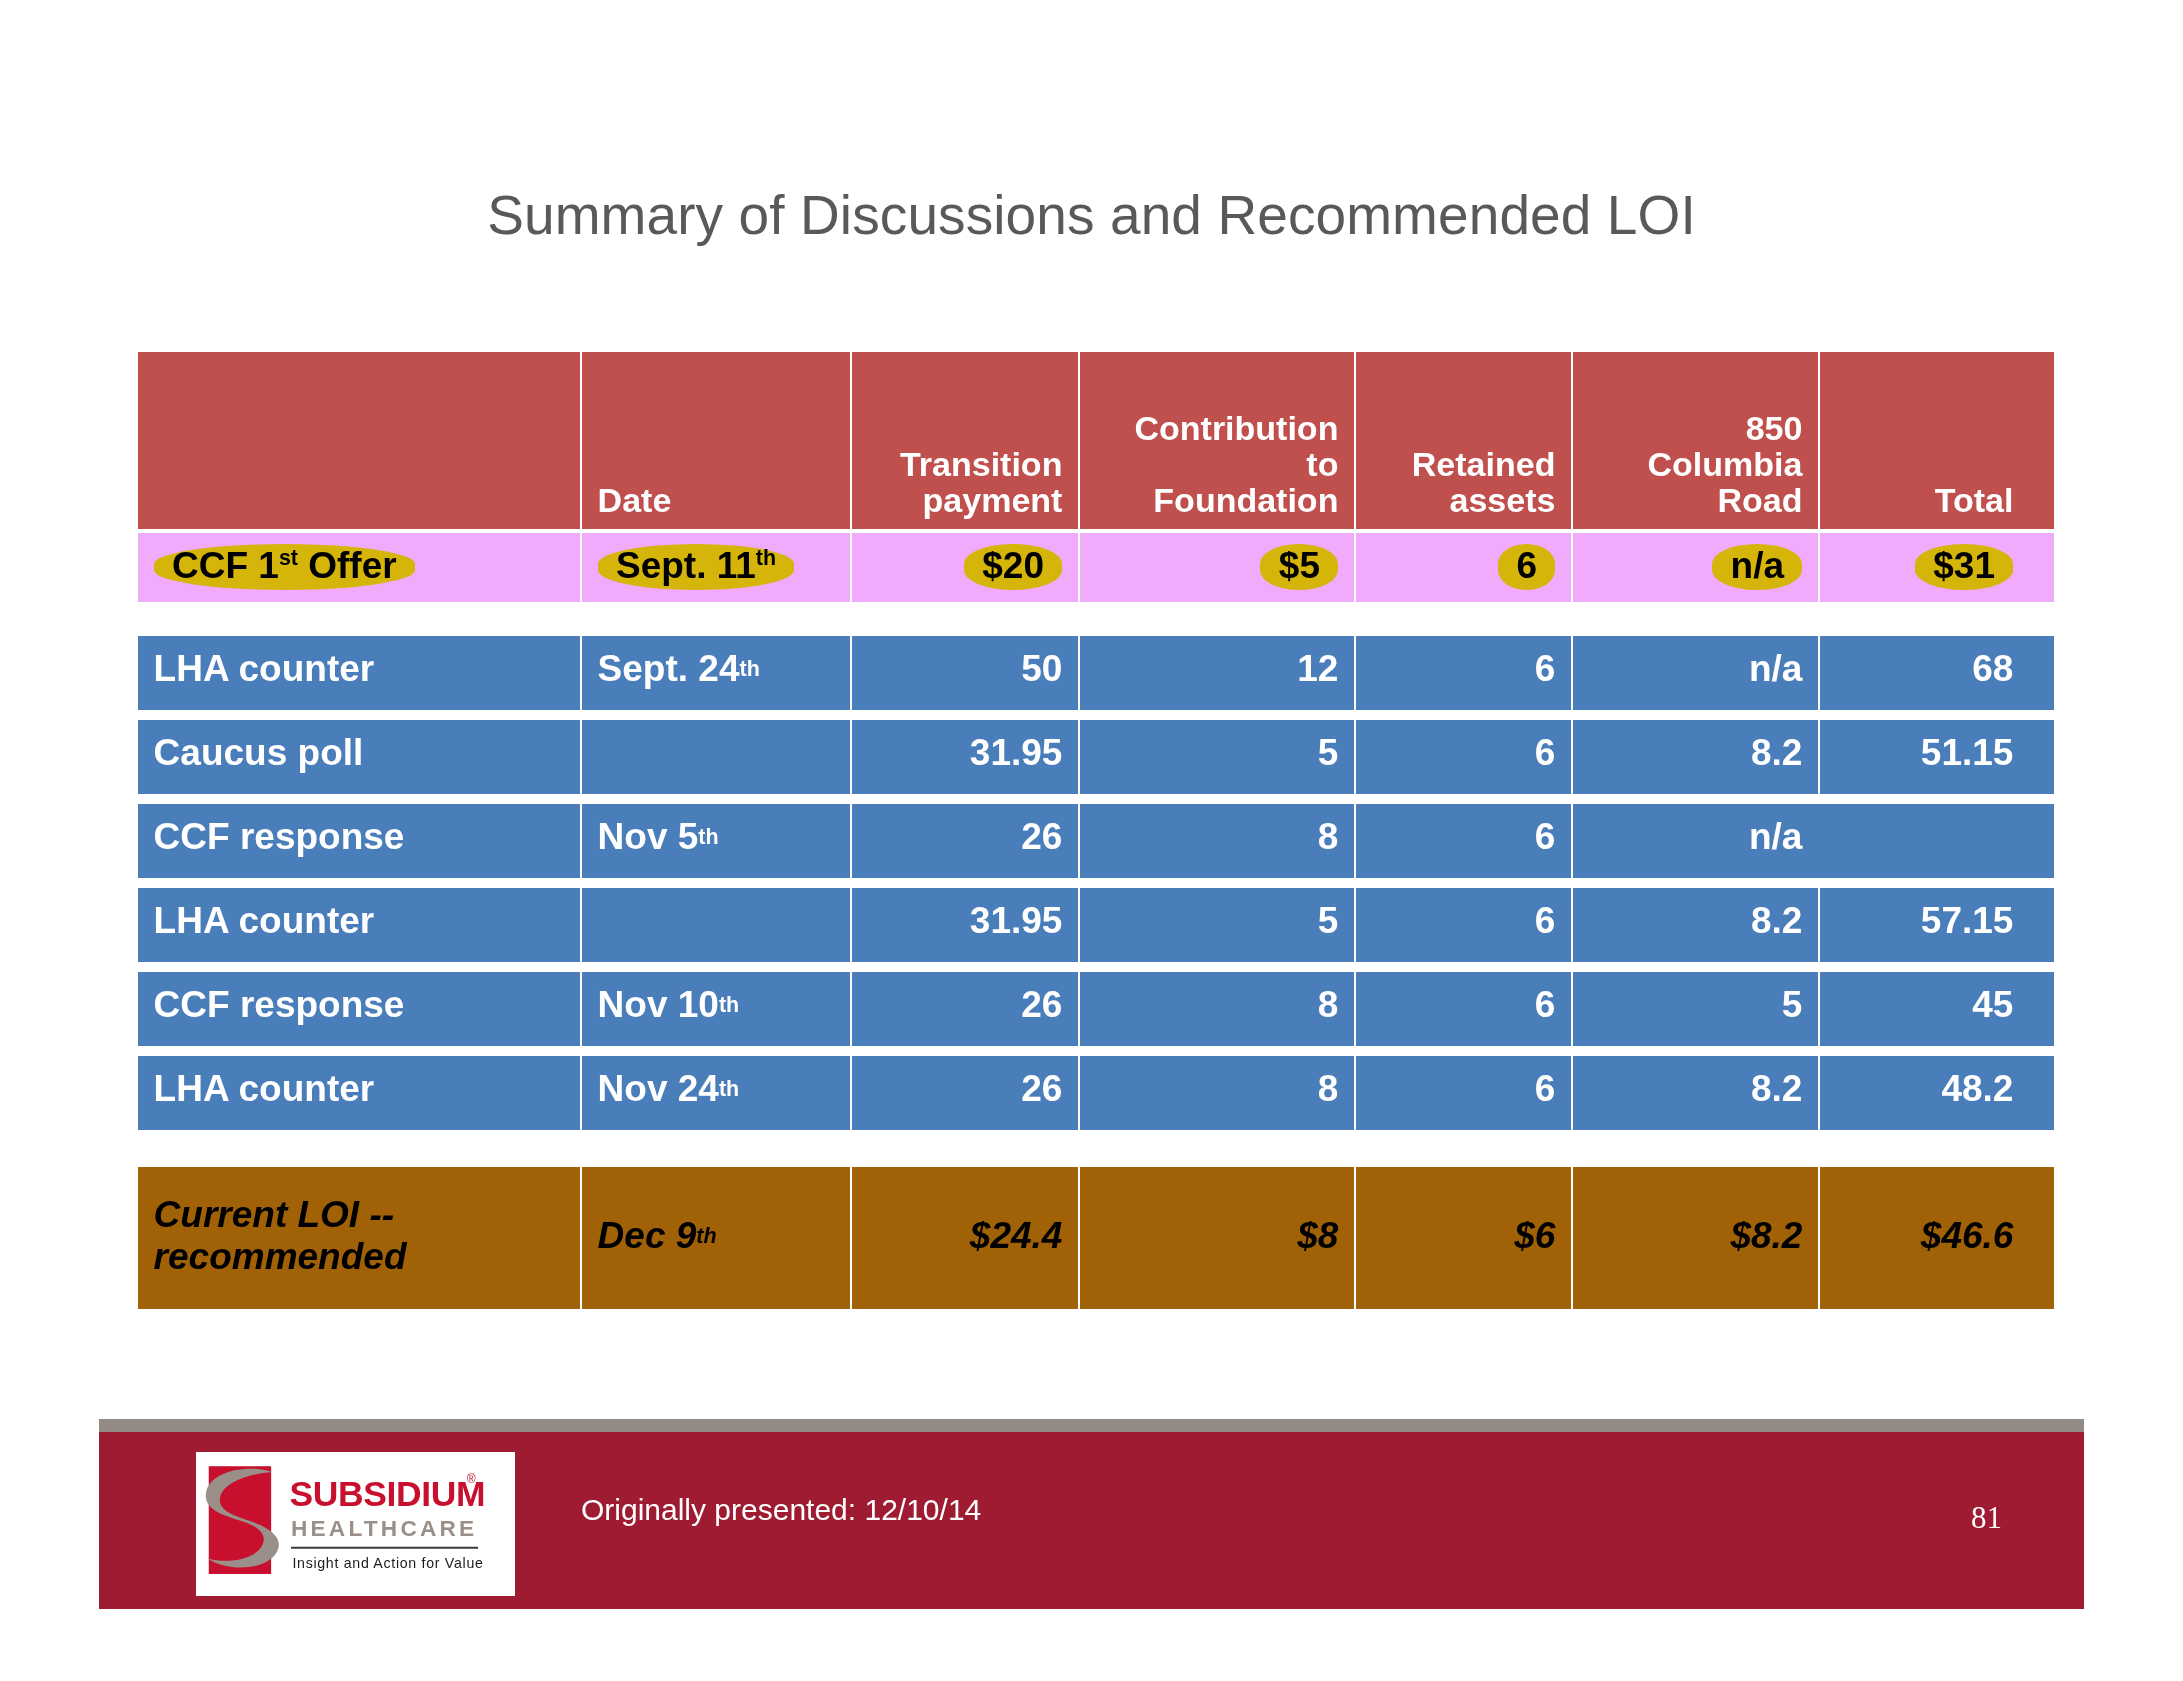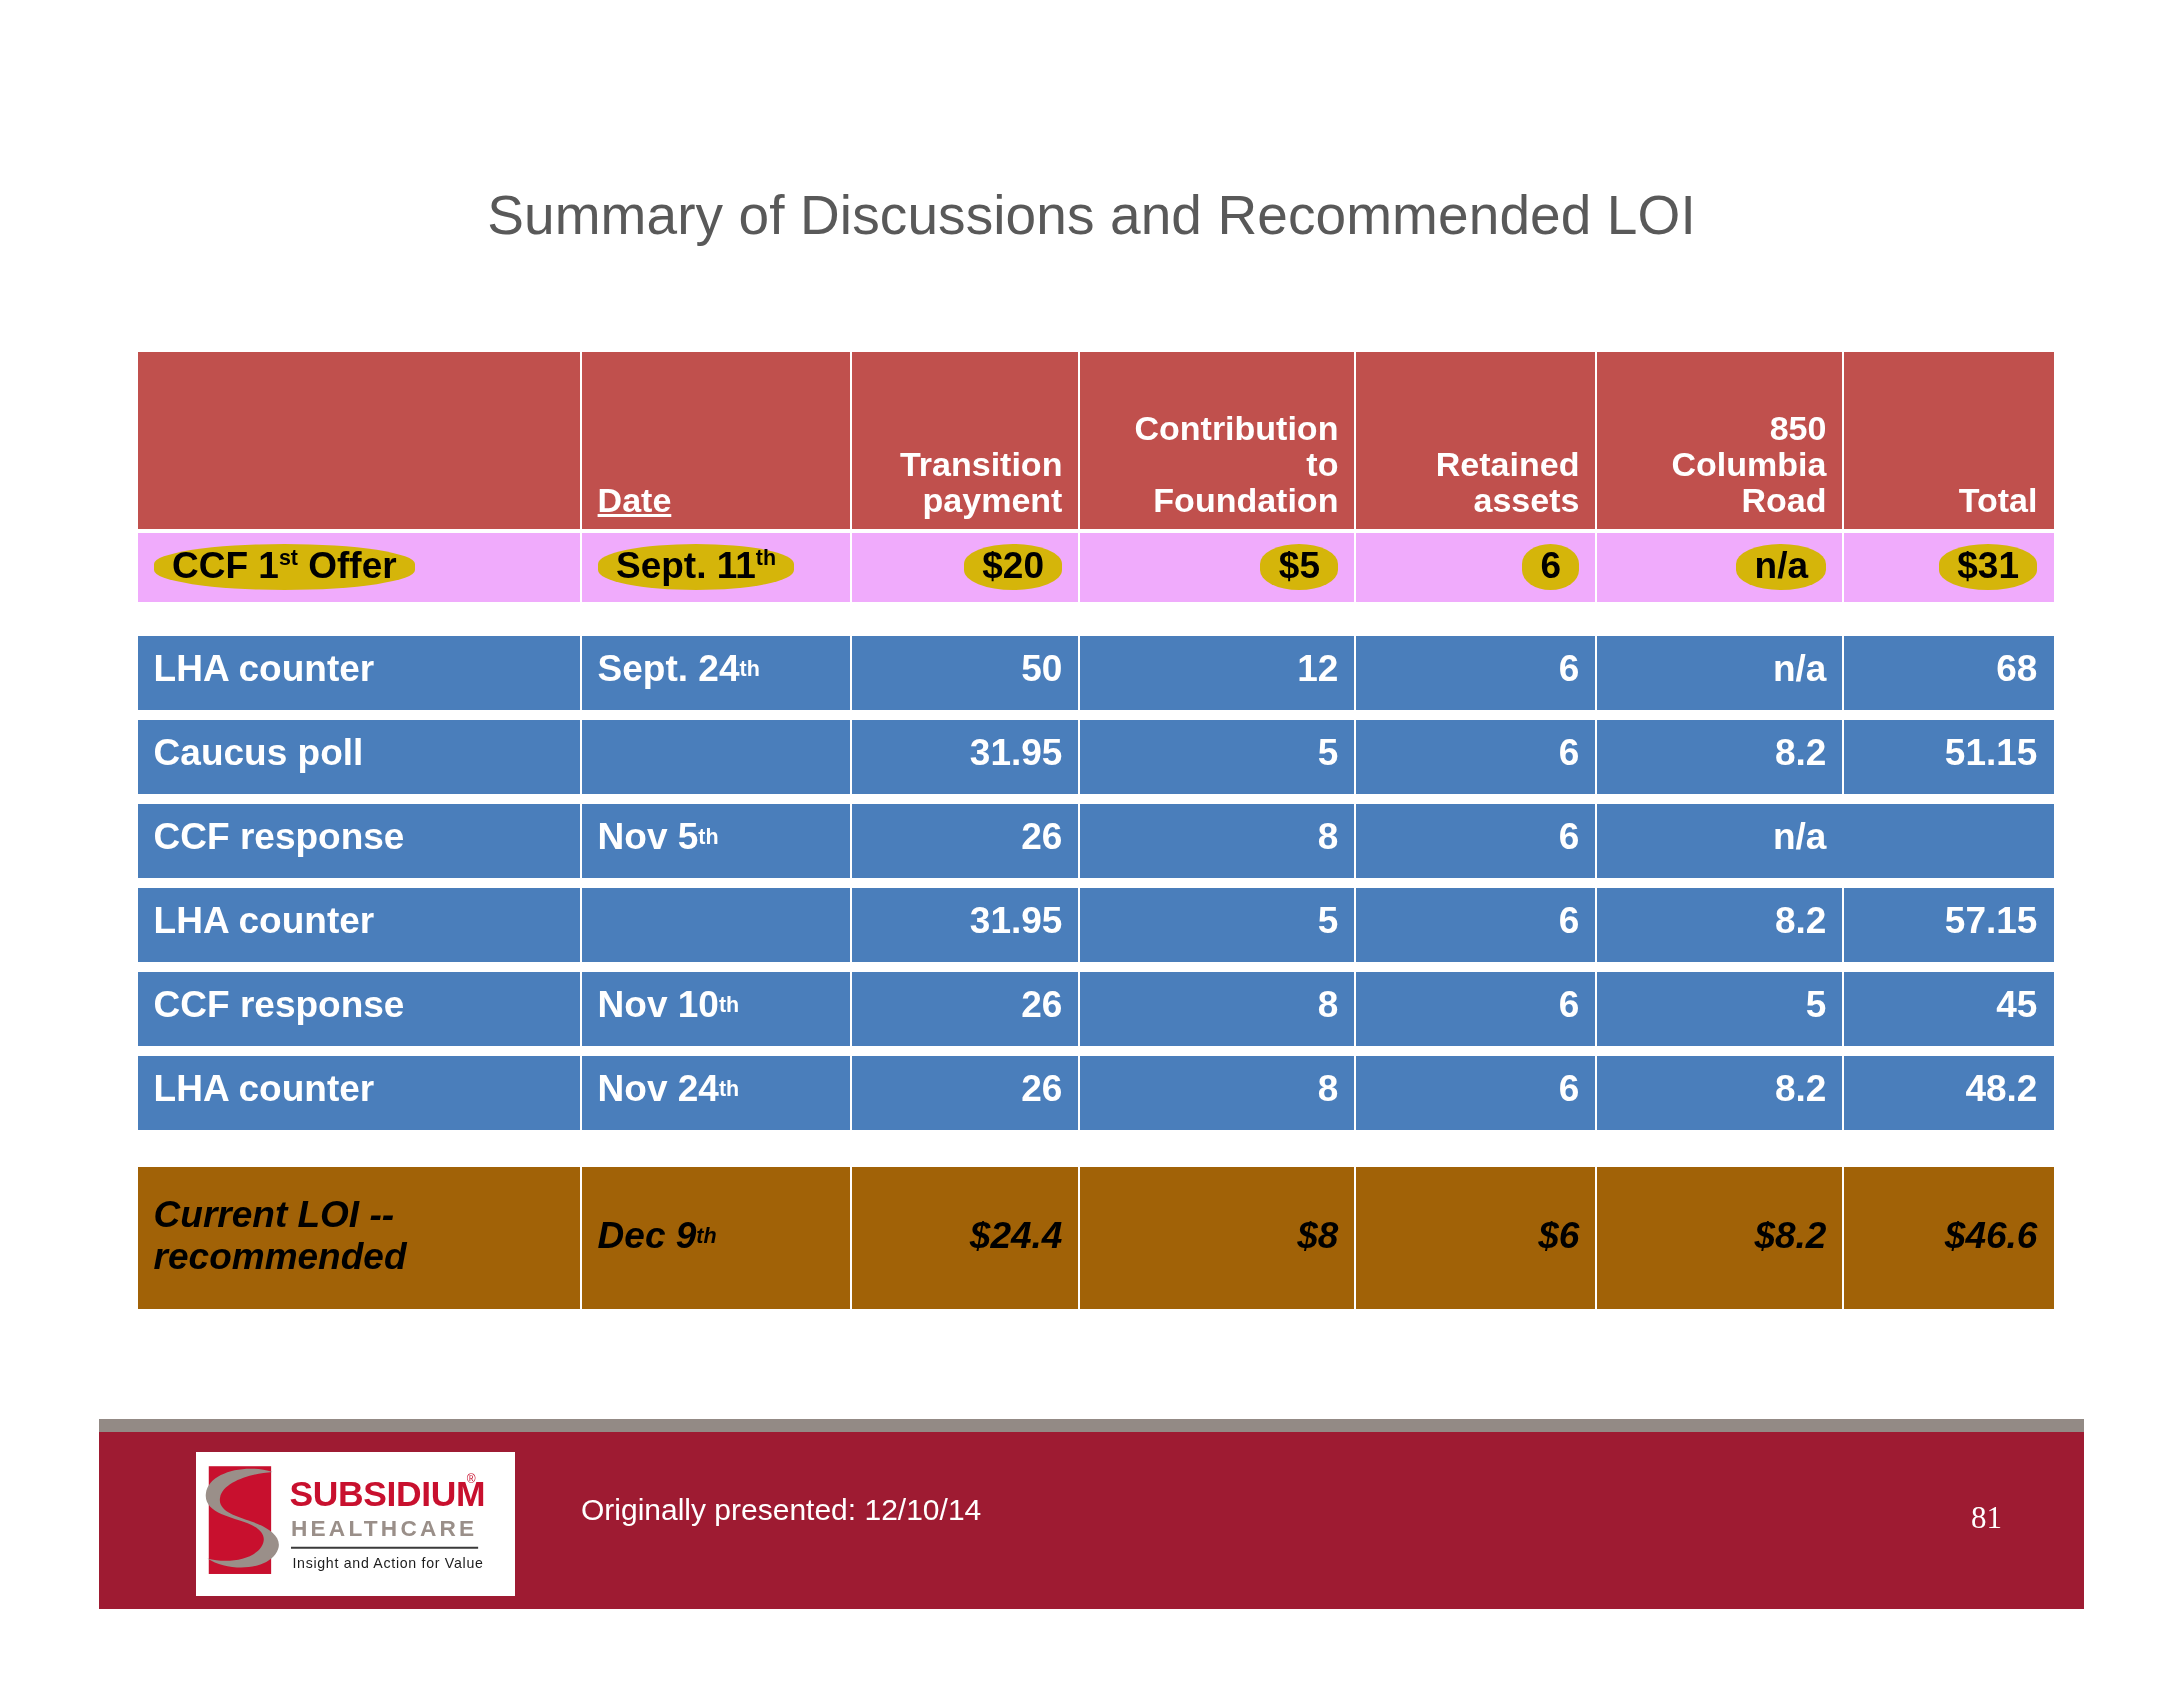--- a/index.html
+++ b/index.html
@@ -44,39 +44,39 @@
     display: flex;
     align-items: flex-end;
     padding: 0 15.6px 10px 15.6px;
     overflow: hidden;
   }
   
   .c0 { width: 442px; justify-content: flex-start; }
   .c1 { width: 270px; justify-content: flex-start; }
   .c2 { width: 228px; justify-content: flex-end; }
   .c3 { width: 276px; justify-content: flex-end; }
-  .c4 { width: 241px; justify-content: flex-end; }
+  .c4 { width: 217px; justify-content: flex-end; }
   .c5 { width: 247px; justify-content: flex-end; }
   .c6 { width: 211px; justify-content: flex-end; }
 
   
   .row-head {
     height: 177px;
     background: #c0504d;
   }
   .row-head .cell {
     color: #ffffff;
     font-weight: bold;
     font-size: 34px;
     line-height: 1.06;
     padding-bottom: 11.3px;
     align-items: flex-end;
     text-align: right;
   }
-  .row-head .c0, .row-head .c1 { text-align: right; text-decoration: underline; }
+  .row-head .c0, .row-head .c1 { text-align: right; }
   .row-head .cell + .cell { border-left: 2.8px solid #ffffff; }
   .hdr-lines { display: block; }
 
   
   .row-hl {
     height: 69px;
     background: #f0abfc;
     margin-top: 3.5px;
   }
   .row-hl .cell {

